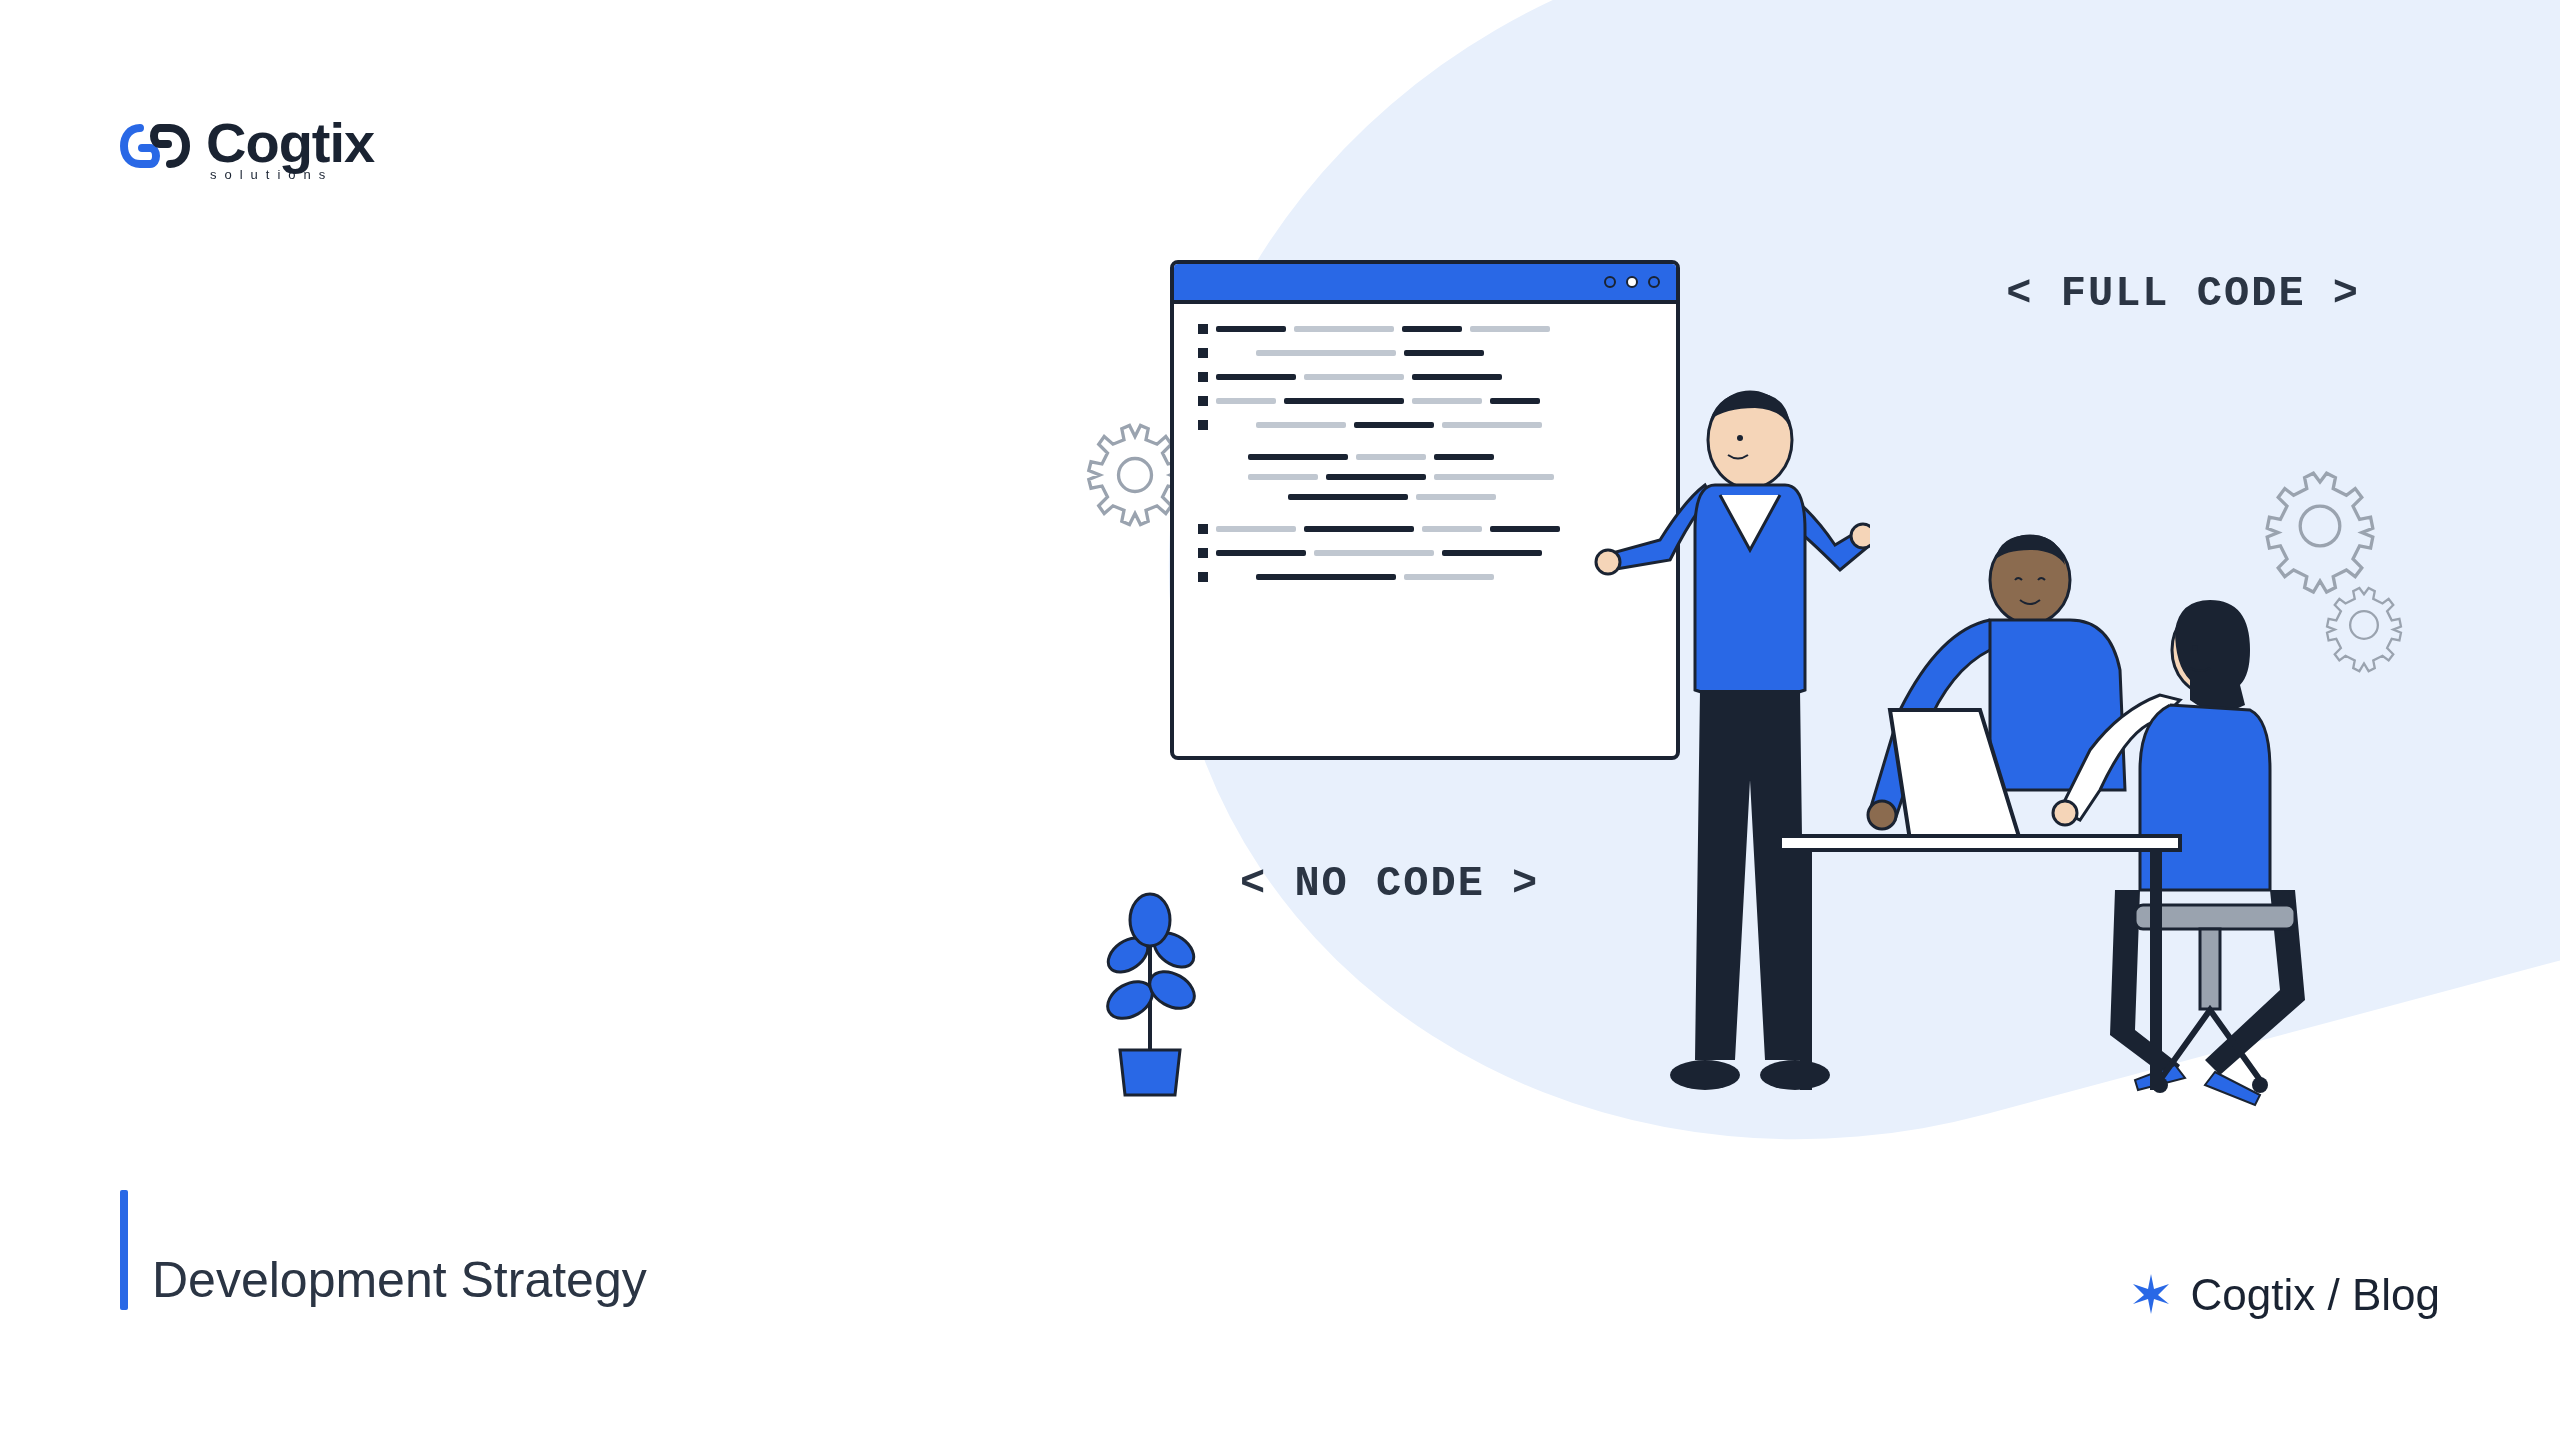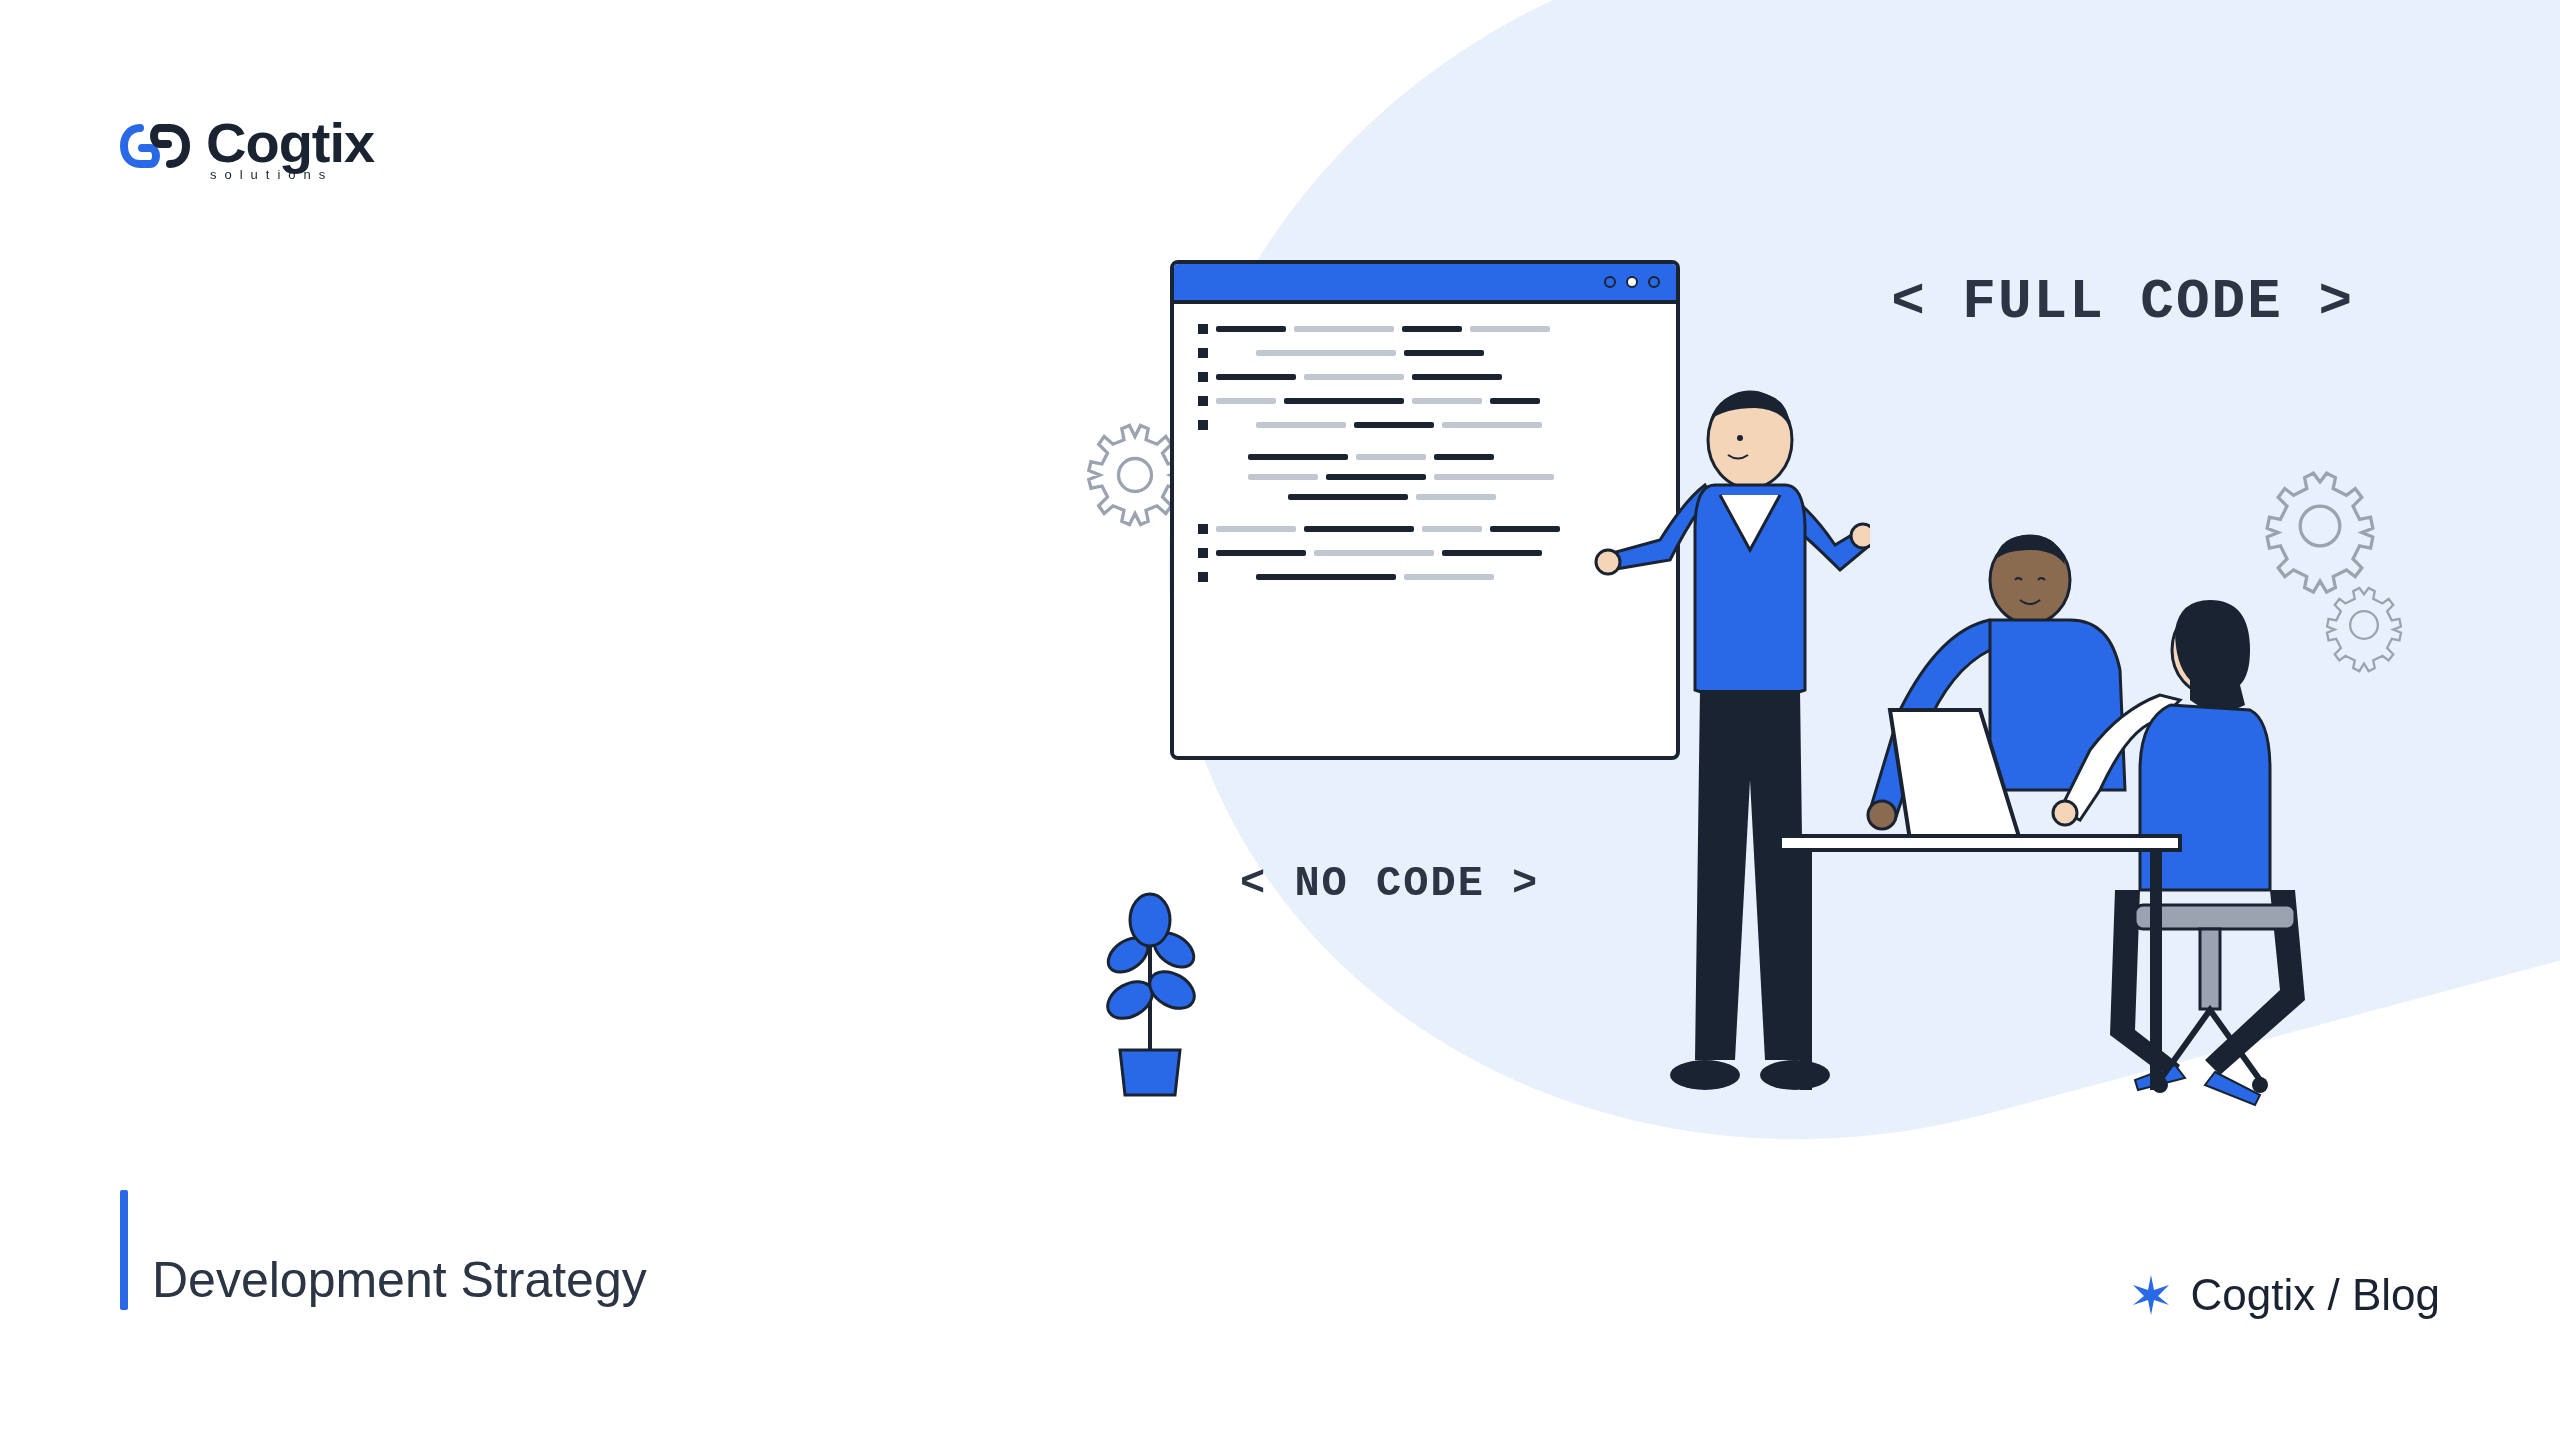--- a/index.html
+++ b/index.html
@@ -9,38 +9,38 @@
 .logo-icon{width:70px;height:56px}
 .logo-text-wrap{display:flex;flex-direction:column}
 .logo-text{font-size:56px;font-weight:800;color:#1a2332;letter-spacing:-1px}
 .logo-sub{font-size:13px;letter-spacing:8px;color:#1a2332;text-transform:lowercase;margin-top:-8px;margin-left:4px}
 .headline{position:absolute;top:420px;left:120px;z-index:2}
 .headline h1{font-size:130px;font-weight:700;line-height:1.05;color:#2b3544;letter-spacing:-3px}
 .headline .vs{color:#2968e6}
 .subtitle-wrap{position:absolute;bottom:130px;left:120px;display:flex;align-items:center;gap:24px;z-index:2}
 .accent-bar{width:8px;height:120px;background:#2968e6;border-radius:2px}
 .subtitle{font-size:50px;color:#2b3544;line-height:1.2;font-weight:400}
-.blog-tag{position:absolute;bottom:120px;right:120px;display:flex;align-items:center;gap:16px;z-index:2}
+.blog-tag{position:absolute;bottom:120px;right:120px;display:flex;align-items:flex-start;gap:16px;z-index:2}
 .blog-tag .star{width:48px;height:48px;color:#2968e6}
 .blog-tag .text{font-size:44px;color:#1a2332;font-weight:500}
 .illus{position:absolute;top:260px;right:150px;width:1300px;height:900px;z-index:1}
 .code-window{position:absolute;top:0;left:60px;width:510px;height:500px;background:#fff;border:4px solid #1a2332;border-radius:8px}
 .code-header{height:40px;background:#2968e6;border-bottom:4px solid #1a2332;border-radius:4px 4px 0 0;display:flex;align-items:center;justify-content:flex-end;padding:0 16px;gap:10px}
 .code-header .dot{width:12px;height:12px;border-radius:50%;border:2px solid #1a2332}
 .code-header .dot.f{background:#fff}
 .code-body{padding:20px 24px}
 .code-line{display:flex;gap:8px;margin-bottom:14px;align-items:center}
 .cl-sq{width:10px;height:10px;background:#1a2332}
 .cl-bar{height:6px;border-radius:2px}
 .cl-d{background:#1a2332}
 .cl-l{background:#c0c7d0}
 .gear-left{position:absolute;top:160px;left:-30px;width:110px;height:110px}
 .gear-right{position:absolute;top:200px;right:-20px;width:220px;height:220px}
 .no-code-label{position:absolute;top:600px;left:130px;font-size:42px;font-weight:700;color:#2b3544;letter-spacing:2px;font-family:'Courier New',monospace}
-.full-code-label{position:absolute;top:10px;right:56px;font-size:56px;font-weight:700;color:#2b3544;letter-spacing:2px;font-family:'Courier New',monospace}
+.full-code-label{position:absolute;top:10px;right:50px;font-size:42px;font-weight:700;color:#2b3544;letter-spacing:2px;font-family:'Courier New',monospace}
 .plant{position:absolute;top:540px;left:-30px;width:140px;height:300px}
 .person1{position:absolute;top:120px;left:480px;width:280px;height:720px}
 .desk-group{position:absolute;top:250px;right:50px;width:620px;height:600px}
 </style>
 </head>
 <body>
 
 <div class="bg-shape"></div>
 
 <div class="logo-top">

